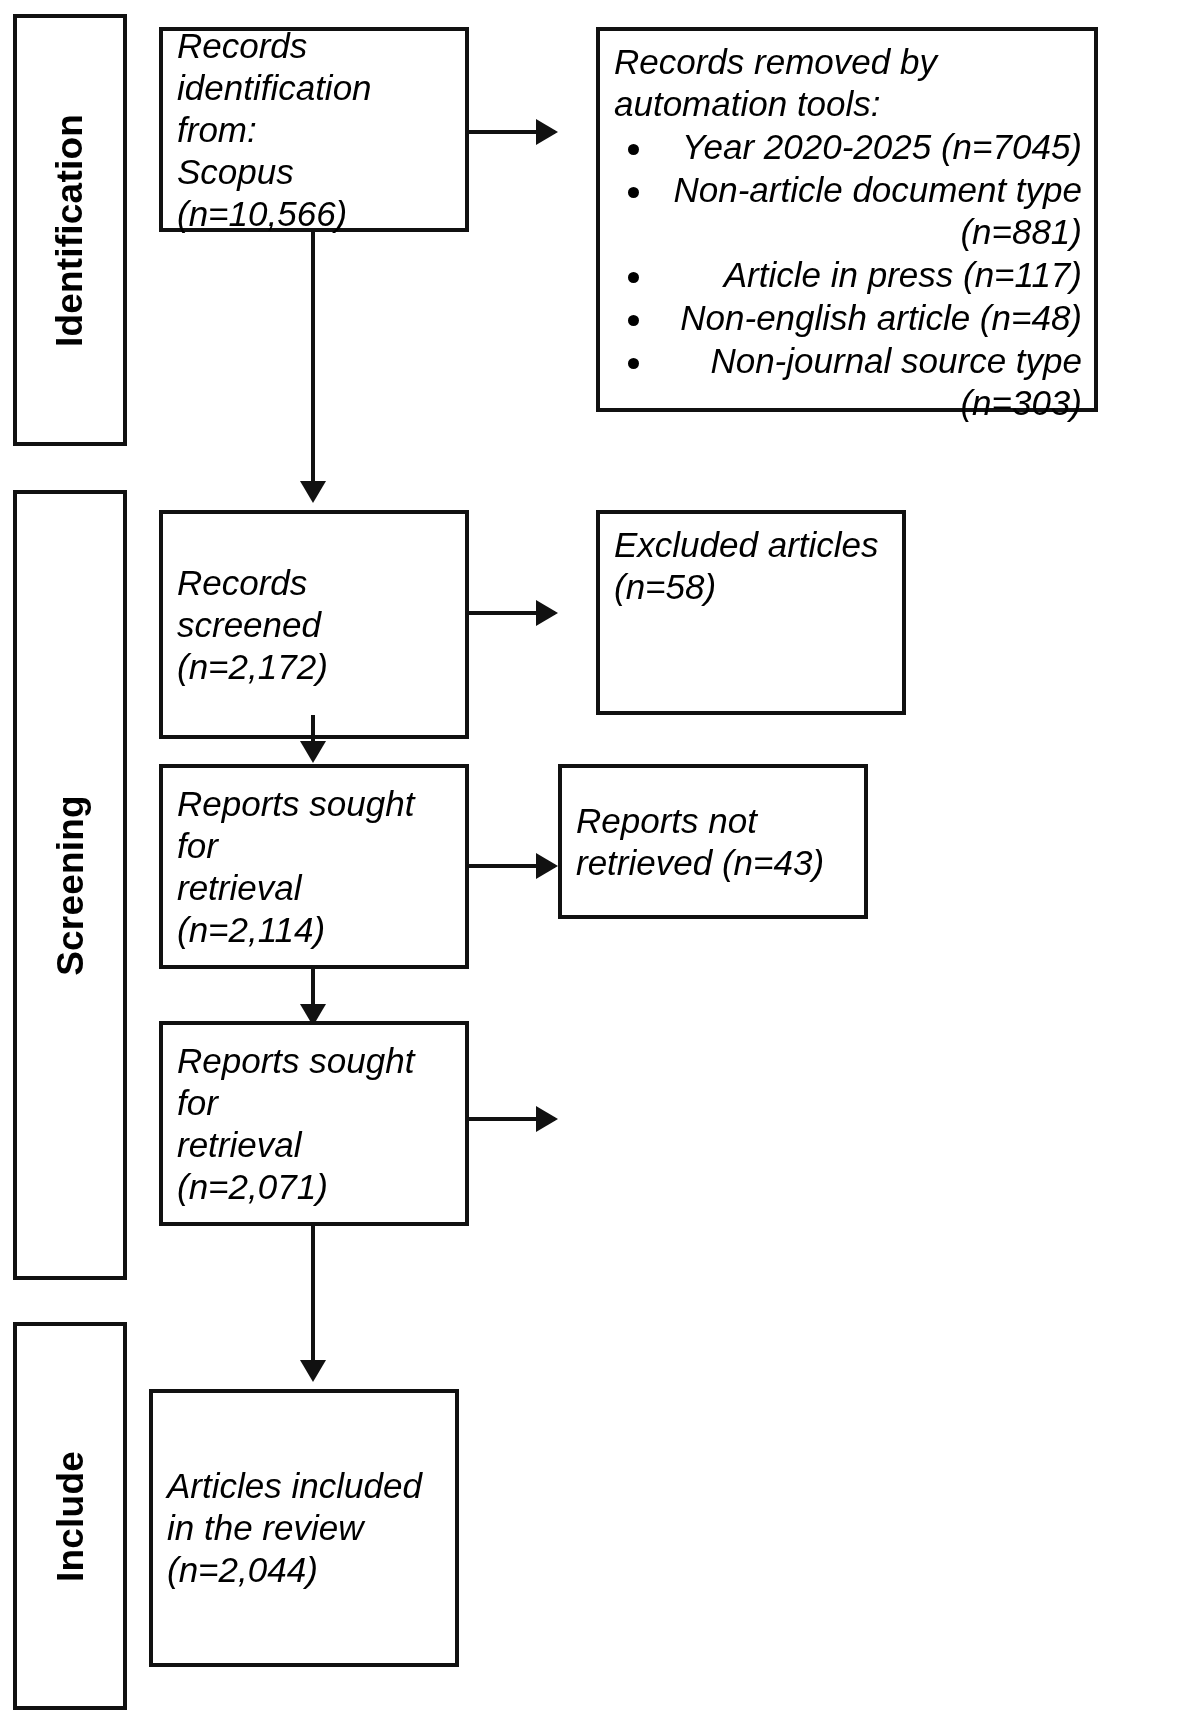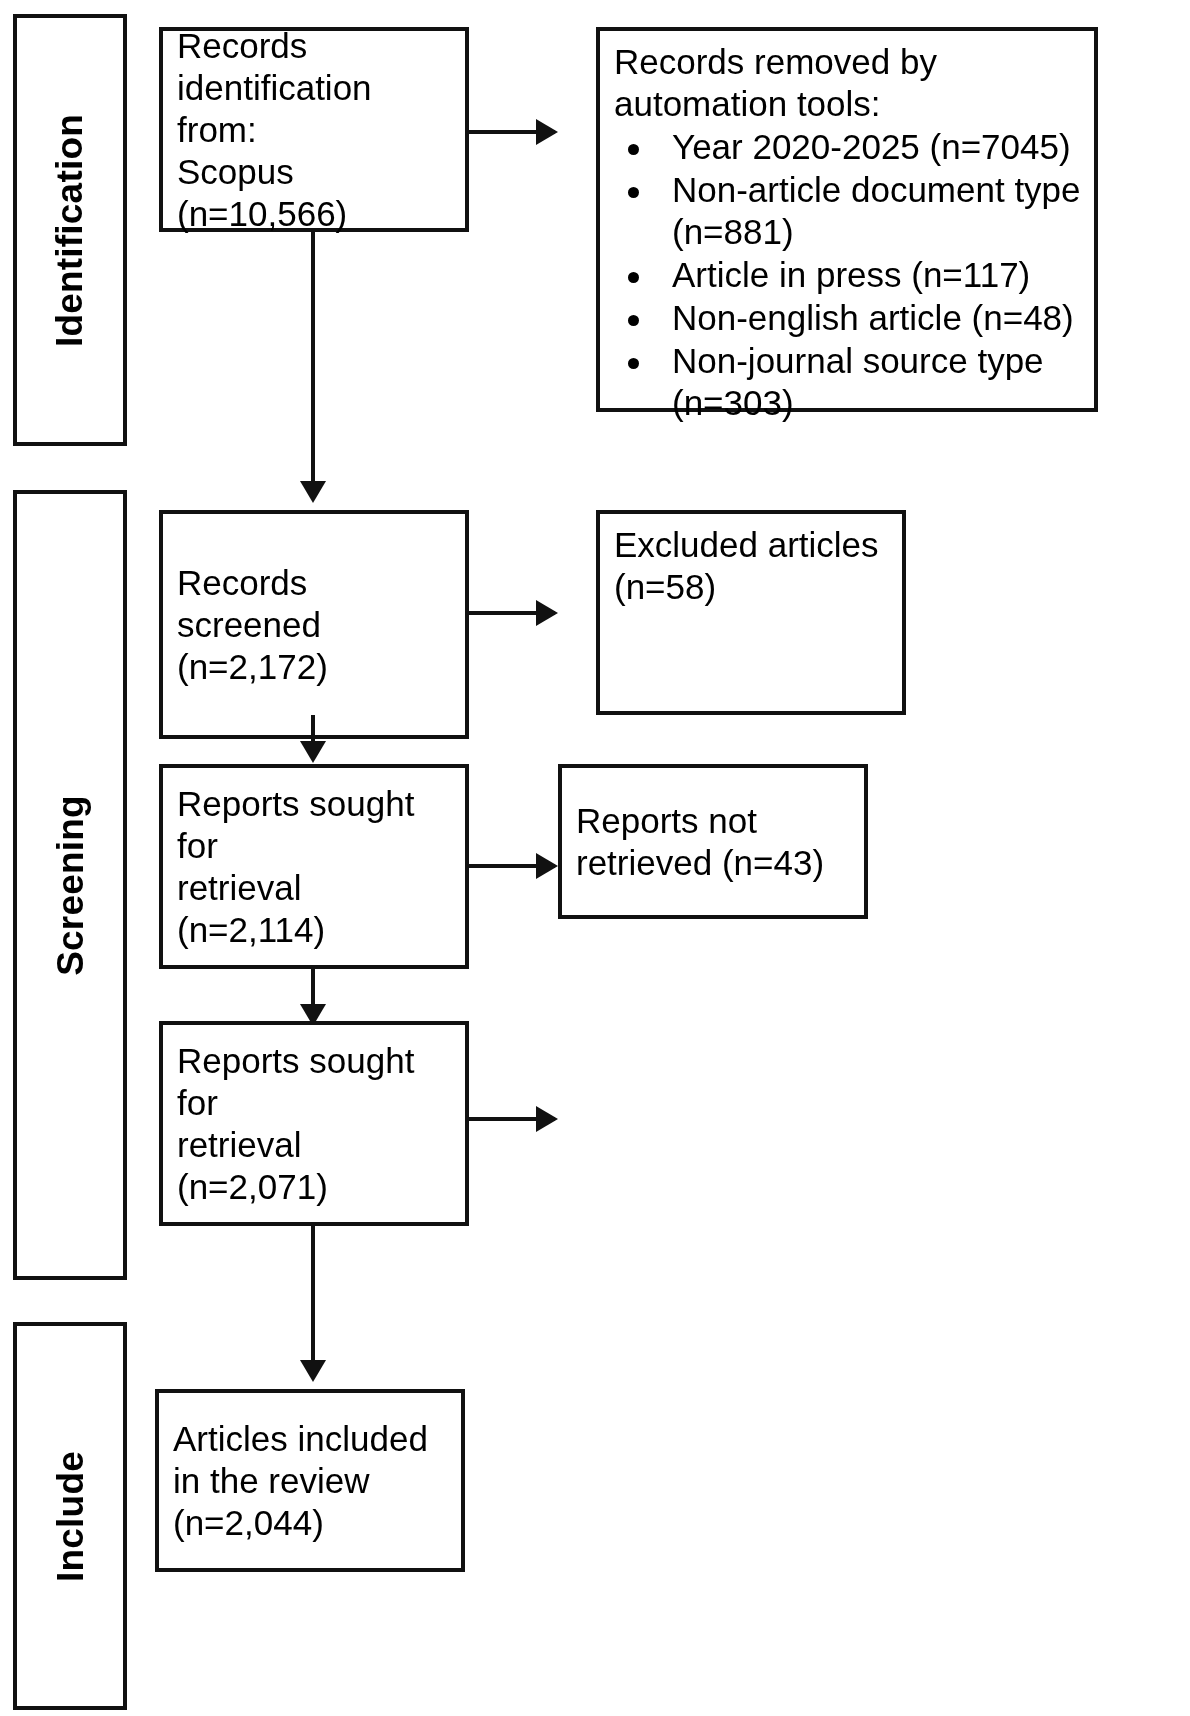--- a/index.html
+++ b/index.html
@@ -41,20 +41,21 @@
     letter-spacing: 0.2px;
     line-height: 1;
   }
 
   
   .content-box {
     padding: 10px 12px 10px 14px;
     display: flex;
     flex-direction: column;
     justify-content: center;
+    font-style: italic;
   }
   .content-box.top-align {
     justify-content: flex-start;
     margin-left: 38px;
   }
   .box-text {
     font-size: 35px;
     line-height: 1.20;
     white-space: pre-line;
   }
@@ -62,20 +63,21 @@
     font-size: 35px;
     line-height: 1.20;
     margin-bottom: 1px;
   }
 
   
   ul.bullets {
     list-style: none;
     margin: 0;
     padding: 0;
+    text-align: right;
   }
   ul.bullets li {
     position: relative;
     font-size: 35px;
     line-height: 1.20;
     padding-left: 58px;
     margin: 0 0 1px 0;
   }
   ul.bullets li .dot {
     position: absolute;
@@ -194,19 +196,19 @@
 retrieval (n=2,071)</div>
   </div>
 
   <div class="line-h" style="left:469px; top:1117px; width:86px;"></div>
   <div class="arrow-right" style="left:536px; top:1106px;"></div>
 
 
   <div class="line-v" style="left:311px; top:1226px; height:143px;"></div>
   <div class="arrow-down" style="left:300px; top:1360px;"></div>
 
-  <div class="box content-box" style="left:155px; top:1389px; width:310px; height:183px;">
+  <div class="box content-box" style="left:149px; top:1389px; width:310px; height:278px;">
     <div class="box-text">Articles included
 in the review
 (n=2,044)</div>
   </div>
 
 </div>
 
 </body></html>

